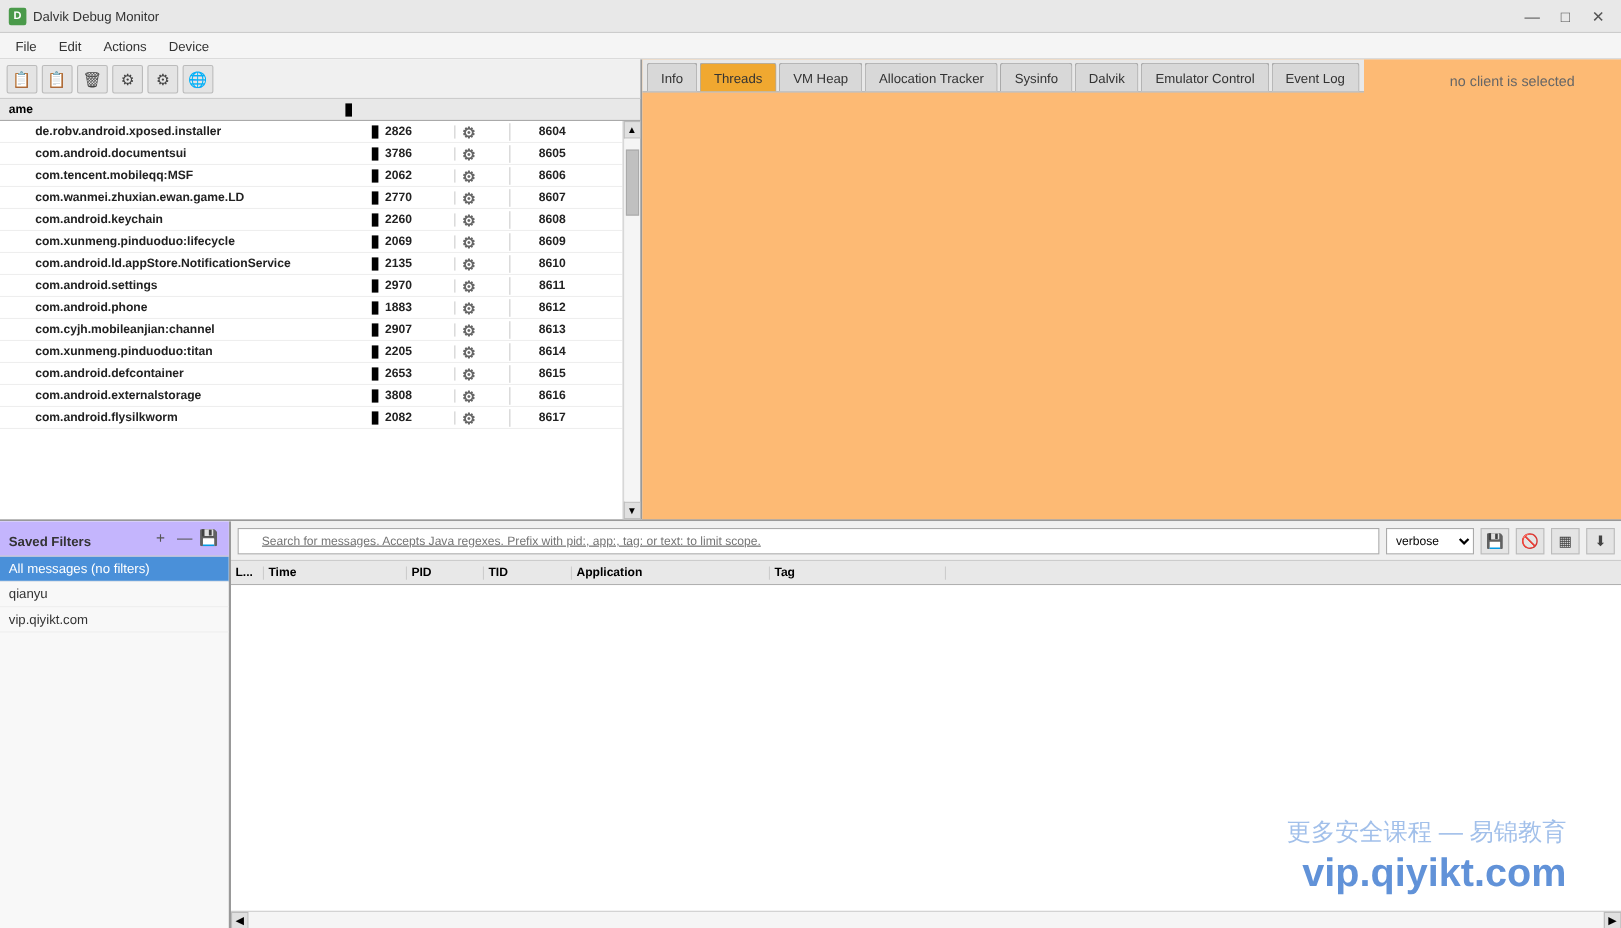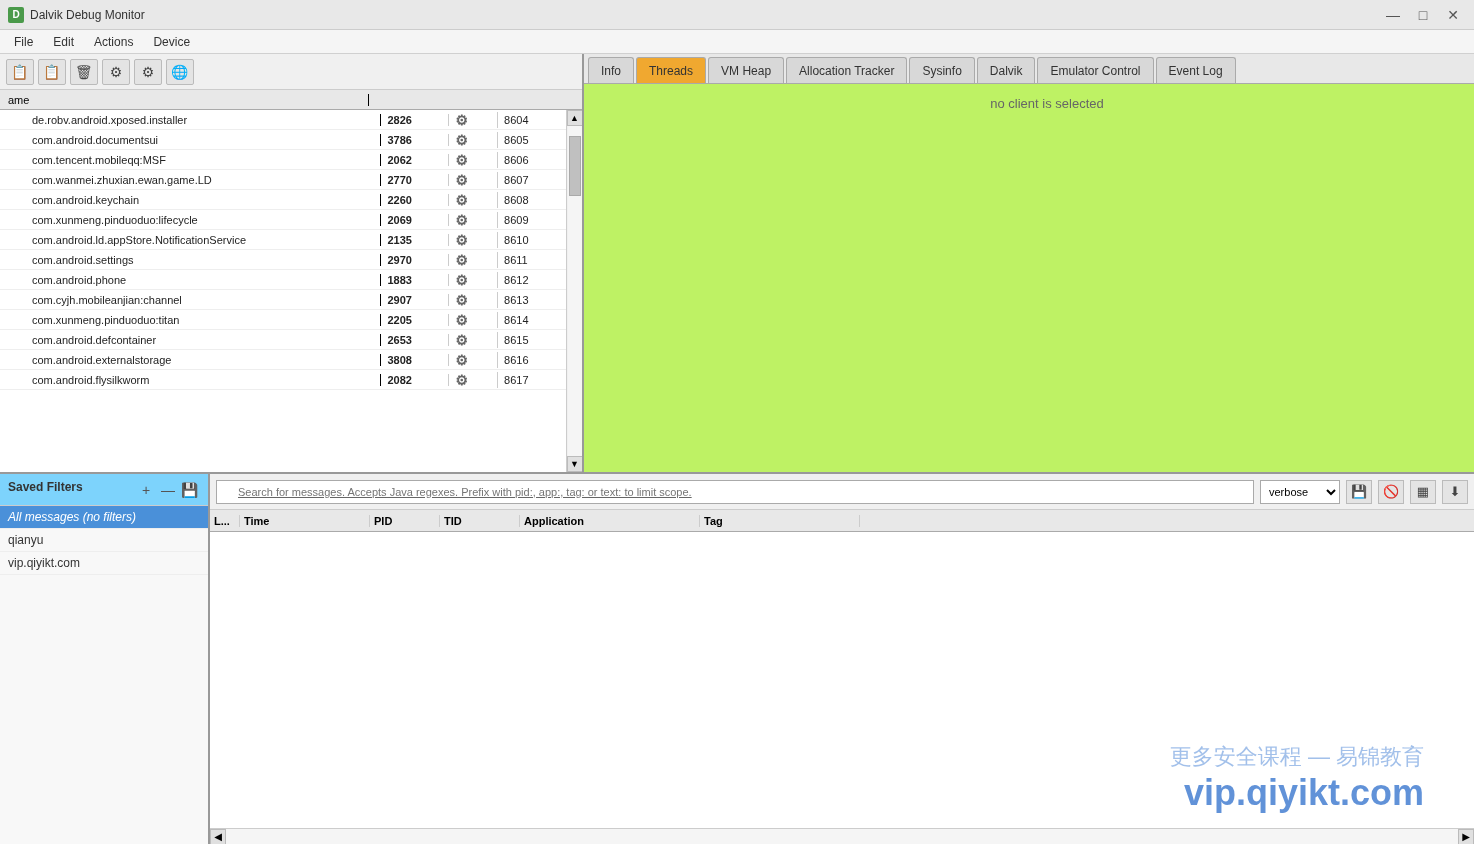--- a/index.html
+++ b/index.html
@@ -134,24 +134,24 @@
       overflow: hidden;
       position: relative;
     }
     .table-header {
       display: flex;
       background: #e8e8e8;
       border-bottom: 1px solid #aaa;
       height: 20px;
       align-items: center;
     }
-    .col-name { width: 369px; padding-left: 8px; font-size: 11px; font-weight: normal; border-right: 1px solid #000000; }
+    .col-name { width: 320px; padding-left: 8px; font-size: 11px; font-weight: bold; border-right: 6px solid #000000; }
     .col-pid { width: 70px; padding-left: 6px; font-size: 11px; font-weight: bold; border-right: 1px solid #ccc; }
     .col-thread { width: 50px; padding-left: 6px; font-size: 11px; font-weight: bold; border-right: 1px solid #ccc; }
-    .col-port { width: 70px; padding-left: 6px; font-size: 11px; font-weight: normal; }
+    .col-port { width: 70px; padding-left: 6px; font-size: 11px; font-weight: bold; text-align: center; }
 
     .table-body {
       overflow-y: auto;
       overflow-x: auto;
       height: calc(100% - 20px);
     }
     .table-row {
       display: flex;
       height: 20px;
       align-items: center;
@@ -181,22 +181,21 @@
     .scroll-track {
       flex: 1;
       height: 16px;
       background: #f5f5f5;
     }
 
     
     .right-panel {
       flex: 1;
       display: flex;
-      flex-direction: column;
-      background: #bef264;
+      background: #fdba74;
     }
 
     
     .tab-bar {
       display: flex;
       background: #e8e8e8;
       border-bottom: 1px solid #aaa;
       height: 30px;
       align-items: flex-end;
       padding: 0 4px;
@@ -241,24 +240,24 @@
     
     .filters-panel {
       width: 210px;
       border-right: 2px solid #999;
       display: flex;
       flex-direction: column;
       background: #f8f8f8;
     }
     .filters-header {
       display: flex;
-      align-items: flex-start;
+      align-items: flex-end;
       justify-content: space-between;
       padding: 6px 8px;
-      background: #7dd3fc;
+      background: #c4b5fd;
       border-bottom: 1px solid #ccc;
       height: 32px;
     }
     .filters-title {
       font-size: 12px;
       font-weight: bold;
       color: #333;
     }
     .filters-actions {
       display: flex;
@@ -284,21 +283,20 @@
     .filter-item {
       padding: 4px 8px;
       cursor: pointer;
       font-size: 12px;
       color: #333;
       border-bottom: 1px solid #eee;
     }
     .filter-item.active {
       background: #4a90d9;
       color: white;
-      font-style: italic;
     }
 
     
     .log-panel {
       flex: 1;
       display: flex;
       flex-direction: column;
     }
 
     .log-toolbar {

